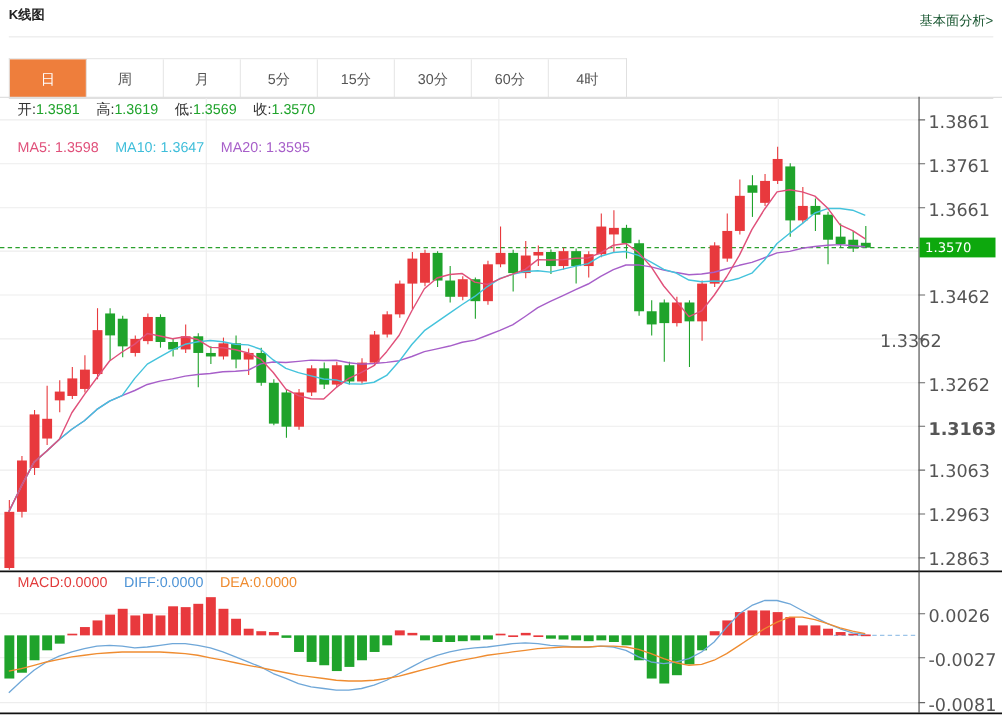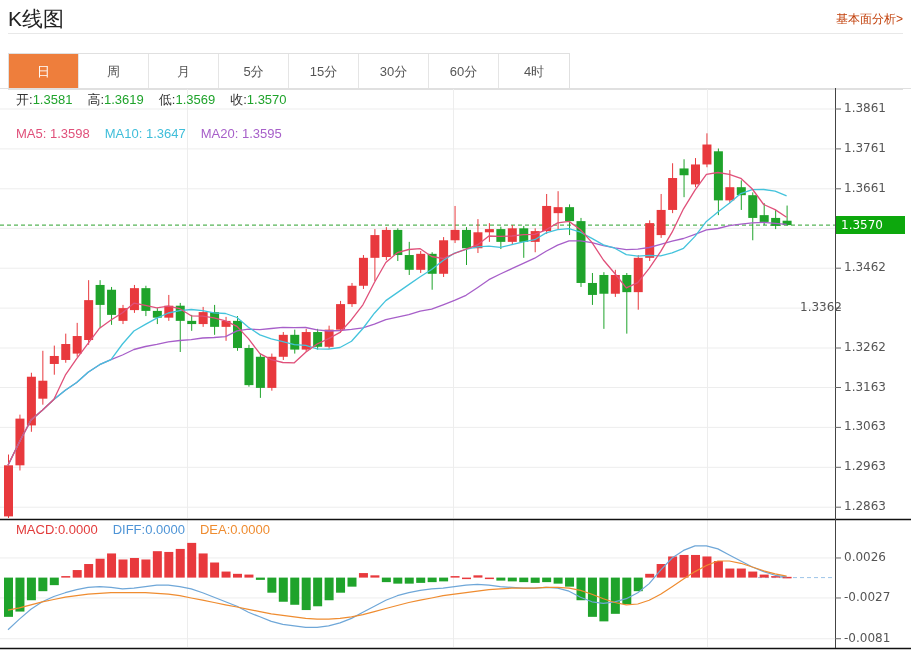--- a/index.html
+++ b/index.html
@@ -1,42 +1,42 @@
 <!DOCTYPE html>
 <html><head>
 <meta charset="utf-8">
 <style>
   html,body{margin:0;padding:0;background:#fff;}
   body{width:911px;height:652px;position:relative;overflow:hidden;
        font-family:"Liberation Sans","DejaVu Sans",sans-serif;}
   .abs{position:absolute;}
   
-  .title{left:8px;top:5px;font-size:21px;font-weight:normal;color:#222;}
-  .flink{right:8px;top:11px;font-size:12px;color:#c2410c;text-decoration:none;cursor:pointer;}
+  .title{left:8px;top:5px;font-size:12px;font-weight:bold;color:#222;}
+  .flink{right:8px;top:11px;font-size:12px;color:#14532d;text-decoration:none;cursor:pointer;}
   .hdivider{left:8px;top:33px;width:895px;height:0;border-top:1px solid #e8e8e8;}
   
   .tabbar{left:8px;top:53px;width:895px;height:36px;border-bottom:1px solid #e0e0e0;display:flex;}
   .tabbox{display:flex;border:1px solid #e0e0e0;border-bottom:none;box-sizing:border-box;height:36px;}
   .tab{width:70px;height:35px;line-height:35px;text-align:center;font-size:13px;color:#555;
        background:#fff;cursor:pointer;border-right:1px solid #e5e5e5;box-sizing:border-box;}
   .tab:last-child{border-right:none;}
   .tab.active{background:#ee7e3c;color:#fff;font-weight:normal;}
   
   #chart-svg{position:absolute;left:0;top:0;}
   .legend{font-size:13px;white-space:nowrap;}
   .lg-dark{color:#333;}
   .lg-green{color:#1fa32b;}
   .lg-pink{color:#e0507a;}
   .lg-cyan{color:#3fbeda;}
   .lg-purple{color:#a75fc9;}
   .lg-red{color:#e23b3b;}
   .lg-blue{color:#4e94d6;}
   .lg-orange{color:#ef8c30;margin-top:29px;}
   .pair{margin-right:15px;}
-  .axis-label{position:absolute;font-size:12px;color:#555;
+  .axis-label{position:absolute;font-size:16px;color:#555;
               font-family:"DejaVu Sans","Liberation Sans",sans-serif;pointer-events:none;}
   .badge{position:absolute;left:836px;width:69px;height:18px;line-height:18px;
          background:#0da80d;color:#fff;font-size:12px;padding-left:5px;box-sizing:border-box;
          font-family:"DejaVu Sans","Liberation Sans",sans-serif;}
   #axis-labels{pointer-events:none;}
 </style>
 </head>
 <body>
 
 <div class="abs title">K线图</div>
@@ -324,21 +324,21 @@
   <span class="lg-red">MACD:</span><span class="lg-red pair">0.0000</span><span class="lg-blue">DIFF:</span><span class="lg-blue pair">0.0000</span><span class="lg-orange">DEA:</span><span class="lg-orange">0.0000</span>
 </div>
 
 <div id="axis-labels" class="abs" style="left:0;top:0;">
     <div class="axis-label" style="left: 844px; top: 101px;">1.3861</div>
     <div class="axis-label" style="left: 844px; top: 140.9px;">1.3761</div>
     <div class="axis-label" style="left: 844px; top: 180.8px;">1.3661</div>
     <div class="axis-label" style="left: 844px; top: 260.201px;">1.3462</div>
     <div class="axis-label" style="left: 800px; top: 300.101px;">1.3362</div>
     <div class="axis-label" style="left: 844px; top: 340.001px;">1.3262</div>
-    <div class="axis-label" style="left: 844px; top: 379.502px;">1.3163</div>
+    <div class="axis-label" style="left: 844px; top: 379.502px; font-weight: bold;">1.3163</div>
     <div class="axis-label" style="left: 844px; top: 419.402px;">1.3063</div>
     <div class="axis-label" style="left: 844px; top: 459.302px;">1.2963</div>
     <div class="axis-label" style="left: 844px; top: 499.202px;">1.2863</div>
     <div class="axis-label" style="left: 844px; top: 549.978px;">0.0026</div>
     <div class="axis-label" style="left: 844px; top: 589.977px;">-0.0027</div>
     <div class="axis-label" style="left: 844px; top: 630.731px;">-0.0081</div>
   </div>
 
 <div class="badge" style="top: 216.109px;">1.3570</div>
 

